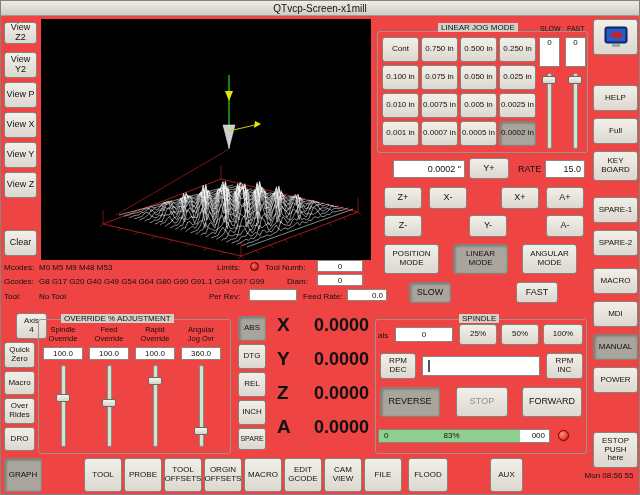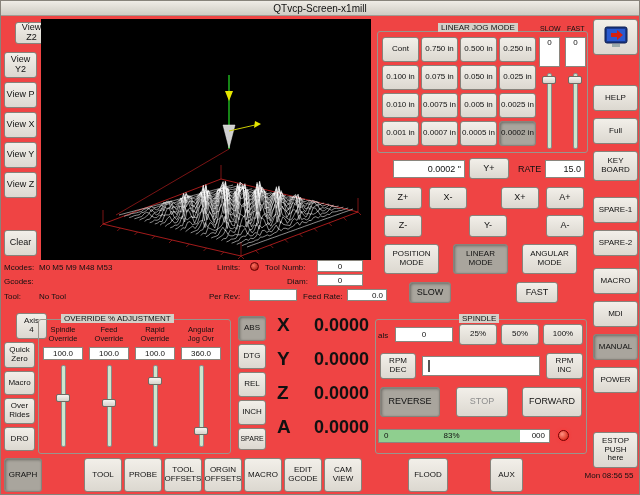--- a/index.html
+++ b/index.html
@@ -37,21 +37,21 @@
 </style>
 </head>
 <body>
 
 <div class="root">
 
   <div class="titlebar">
     <span>QTvcp-Screen-x1mill</span>
   </div>
 
-  <div class="btn" style="left:14px;top:21px;width:33px;height:22px">View Z2</div>
+  <div class="btn" style="left:3px;top:21px;width:33px;height:22px">View Z2</div>
   <div class="btn" style="left:3px;top:51px;width:33px;height:26px">View Y2</div>
   <div class="btn" style="left:3px;top:81px;width:33px;height:26px">View P</div>
   <div class="btn" style="left:3px;top:111px;width:33px;height:26px">View X</div>
   <div class="btn" style="left:3px;top:141px;width:33px;height:26px">View Y</div>
   <div class="btn" style="left:3px;top:171px;width:33px;height:26px">View Z</div>
   <div class="btn" style="left:3px;top:229px;width:33px;height:26px">Clear</div>
 
   <div class="plot" style="left:40px;top:18px;width:330px;height:241px">
     <svg id="plot" width="330" height="241">
         <polygon points="62,205 200,237 317,193 180,160" fill="none" stroke="#cc2222" stroke-width="0.8"></polygon>
@@ -113,20 +113,21 @@
   </div>
 
   <span class="lbl" style="left:3px;top:262px">Mcodes:</span>
   <span class="lbl" style="left:38px;top:262px">M0 M5 M9 M48 M53</span>
   <span class="lbl" style="left:216px;top:262px">Limits:</span>
   <div class="led" style="left:249px;top:261px;width:9px;height:9px;background:radial-gradient(circle at 35% 35%,#ff7060,#a01008);border:1px solid #600"></div>
   <span class="lbl" style="left:264px;top:262px">Tool Numb:</span>
   <div class="disp" style="left:316px;top:259px;width:46px;height:12px;font-size:8px">0</div>
 
   <span class="lbl" style="left:3px;top:276px">Gcodes:</span>
+  <span class="lbl" style="left:38px;top:276px">G8 G17 G20 G40 G49 G54 G64 G80 G90 G91.1 G94 G97 G99</span>
   <span class="lbl" style="left:286px;top:276px">Diam:</span>
   <div class="disp" style="left:316px;top:273px;width:46px;height:12px;font-size:8px">0</div>
 
   <span class="lbl" style="left:3px;top:291px">Tool:</span>
   <span class="lbl" style="left:38px;top:291px">No Tool</span>
   <span class="lbl" style="left:208px;top:291px">Per Rev:</span>
   <div class="disp" style="left:248px;top:288px;width:48px;height:12px;font-size:8px"></div>
   <span class="lbl" style="left:302px;top:291px">Feed Rate:</span>
   <div class="disp right" style="left:346px;top:288px;width:40px;height:12px;font-size:8px">0.0</div>
 
@@ -277,20 +278,21 @@
   <div class="btn small" style="left:123px;top:457px;width:38px;height:34px">PROBE</div>
   <div class="btn small" style="left:163px;top:457px;width:38px;height:34px">TOOL
 OFFSETS</div>
   <div class="btn small" style="left:203px;top:457px;width:38px;height:34px">ORGIN
 OFFSETS</div>
   <div class="btn small" style="left:243px;top:457px;width:38px;height:34px">MACRO</div>
   <div class="btn small" style="left:283px;top:457px;width:38px;height:34px">EDIT
 GCODE</div>
   <div class="btn small" style="left:323px;top:457px;width:38px;height:34px">CAM
 VIEW</div>
+  <div class="btn small" style="left:363px;top:457px;width:38px;height:34px">FILE</div>
   <div class="btn small" style="left:407px;top:457px;width:40px;height:34px">FLOOD</div>
   <div class="btn small" style="left:489px;top:457px;width:33px;height:34px">AUX</div>
   <span class="lbl" style="left:578px;top:470px;width:60px;text-align:center">Mon 08:56 55</span>
 
   <div class="btn" style="left:592px;top:18px;width:45px;height:36px">
     <svg width="26" height="24" viewBox="0 0 26 24">
       <rect x="2" y="2" width="22" height="16" rx="2" fill="#1a3a8c" stroke="#0a1a4c"></rect>
       <rect x="4" y="4" width="18" height="12" fill="#2a5ad0"></rect>
       <polygon points="8,8 14,8 14,5 20,10 14,15 14,12 8,12" fill="#d42010"></polygon>
       <rect x="9" y="19" width="8" height="3" fill="#9aa"></rect>

